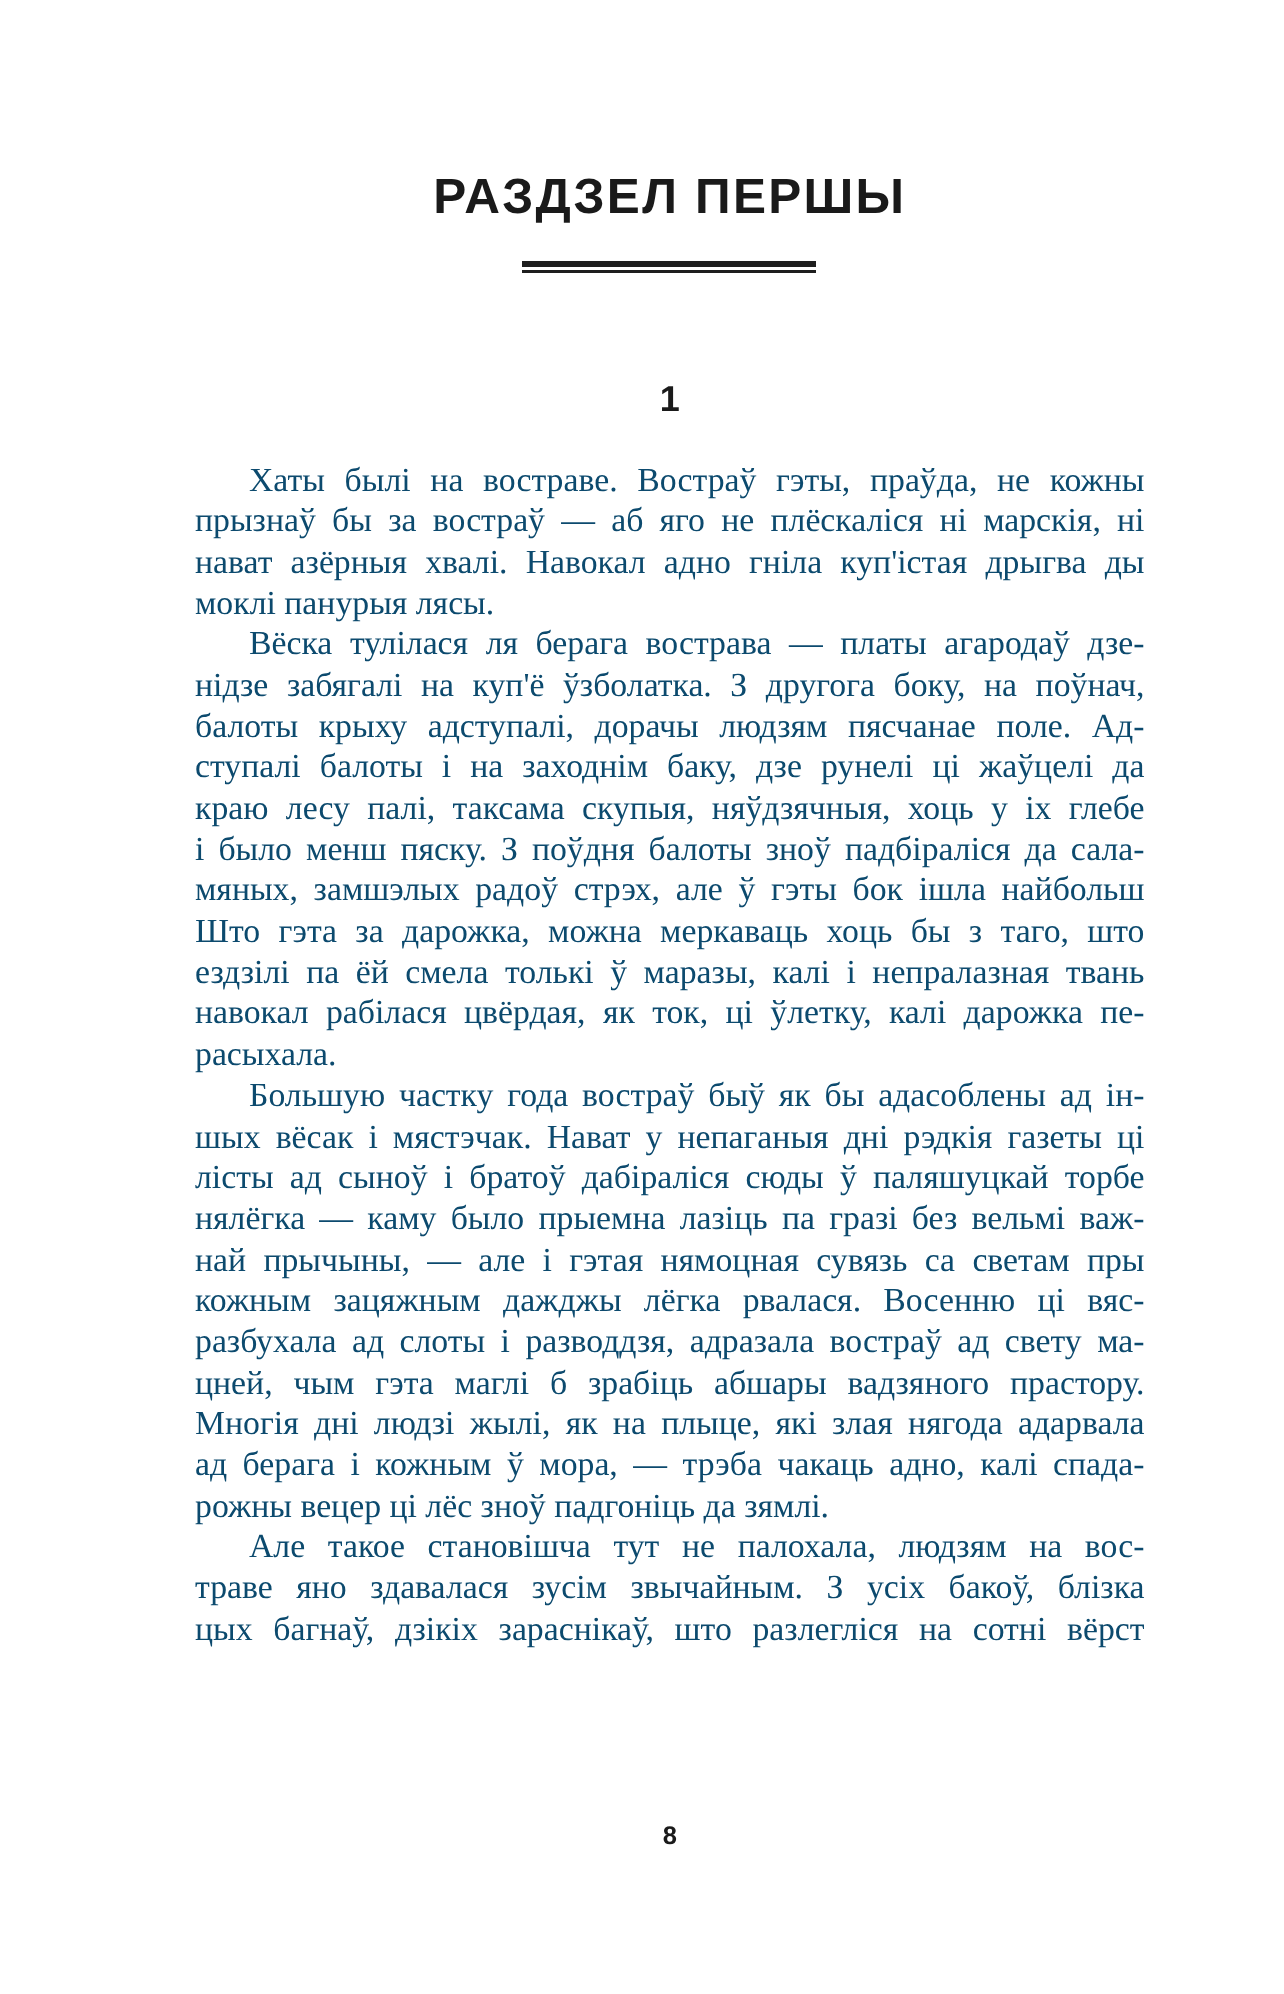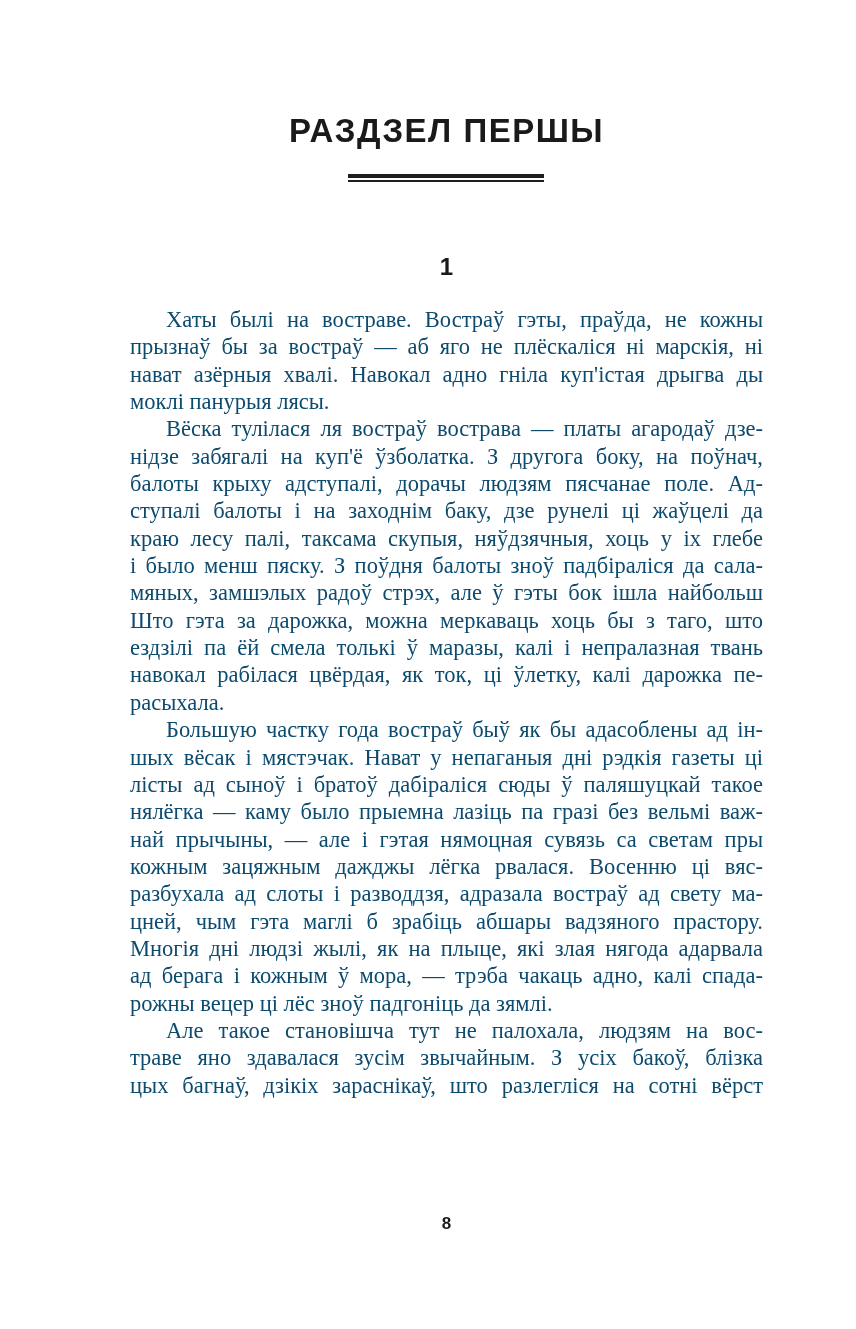--- a/index.html
+++ b/index.html
@@ -110,37 +110,37 @@
   <div class="body-text">
 
     <div class="paragraph">
       <div class="line indent" style="white-space: nowrap;">Хаты былі на востраве. Востраў гэты, праўда, не кожны</div>
       <div class="line" style="white-space: nowrap;">прызнаў бы за востраў — аб яго не плёскаліся ні марскія, ні</div>
       <div class="line" style="white-space: nowrap;">нават азёрныя хвалі. Навокал адно гніла куп'істая дрыгва ды</div>
       <div class="line last" style="white-space: nowrap;">моклі панурыя лясы.</div>
     </div>
 
     <div class="paragraph">
-      <div class="line indent" style="white-space: nowrap;">Вёска тулілася ля востраў вострава — платы агародаў дзе-</div>
+      <div class="line indent" style="white-space: nowrap;">Вёска тулілася ля берага вострава — платы агародаў дзе-</div>
       <div class="line" style="white-space: nowrap;">нідзе забягалі на куп'ё ўзболатка. З другога боку, на поўнач,</div>
       <div class="line" style="white-space: nowrap;">балоты крыху адступалі, дорачы людзям пясчанае поле. Ад-</div>
       <div class="line" style="white-space: nowrap;">ступалі балоты і на заходнім баку, дзе рунелі ці жаўцелі да</div>
       <div class="line" style="white-space: nowrap;">краю лесу палі, таксама скупыя, няўдзячныя, хоць у іх глебе</div>
       <div class="line" style="white-space: nowrap;">і было менш пяску. З поўдня балоты зноў падбіраліся да сала-</div>
       <div class="line" style="white-space: nowrap;">мяных, замшэлых радоў стрэх, але ў гэты бок ішла найбольш</div>
       <div class="line" style="white-space: nowrap;">Што гэта за дарожка, можна меркаваць хоць бы з таго, што</div>
       <div class="line" style="white-space: nowrap;">ездзілі па ёй смела толькі ў маразы, калі і непралазная твань</div>
       <div class="line" style="white-space: nowrap;">навокал рабілася цвёрдая, як ток, ці ўлетку, калі дарожка пе-</div>
       <div class="line last" style="white-space: nowrap;">расыхала.</div>
     </div>
 
     <div class="paragraph">
       <div class="line indent" style="white-space: nowrap;">Большую частку года востраў быў як бы адасоблены ад ін-</div>
       <div class="line" style="white-space: nowrap;">шых вёсак і мястэчак. Нават у непаганыя дні рэдкія газеты ці</div>
-      <div class="line" style="white-space: nowrap;">лісты ад сыноў і братоў дабіраліся сюды ў паляшуцкай такое</div>
+      <div class="line" style="white-space: nowrap;">лісты ад сыноў і братоў дабіраліся сюды ў паляшуцкай торбе</div>
       <div class="line" style="white-space: nowrap;">нялёгка — каму было прыемна лазіць па гразі без вельмі важ-</div>
       <div class="line" style="white-space: nowrap;">най прычыны, — але і гэтая нямоцная сувязь са светам пры</div>
       <div class="line" style="white-space: nowrap;">кожным зацяжным дажджы лёгка рвалася. Восенню ці вяс-</div>
       <div class="line" style="white-space: nowrap;">разбухала ад слоты і разводдзя, адразала востраў ад свету ма-</div>
       <div class="line" style="white-space: nowrap;">цней, чым гэта маглі б зрабіць абшары вадзяного прастору.</div>
       <div class="line" style="white-space: nowrap;">Многія дні людзі жылі, як на плыце, які злая нягода адарвала</div>
       <div class="line" style="white-space: nowrap;">ад берага і кожным ў мора, — трэба чакаць адно, калі спада-</div>
       <div class="line last" style="white-space: nowrap;">рожны вецер ці лёс зноў падгоніць да зямлі.</div>
     </div>
 

